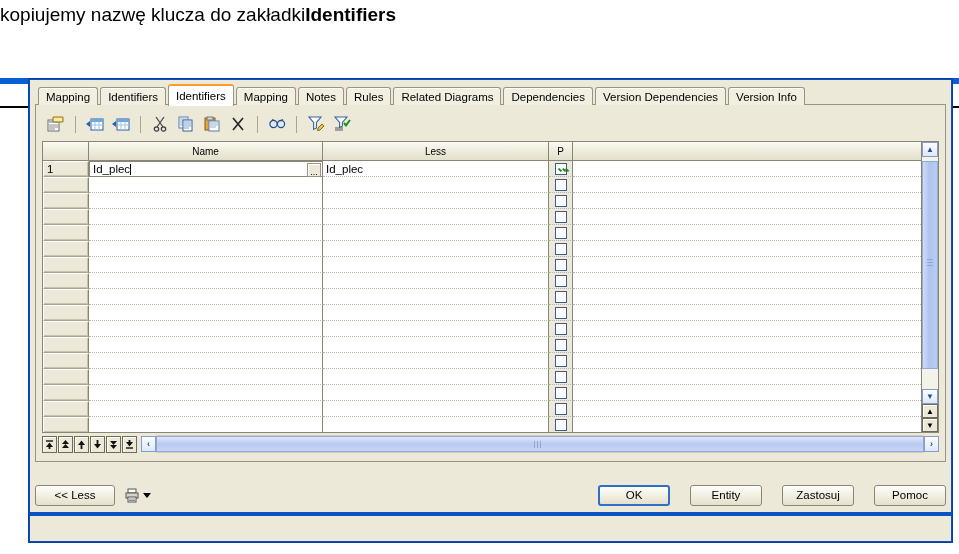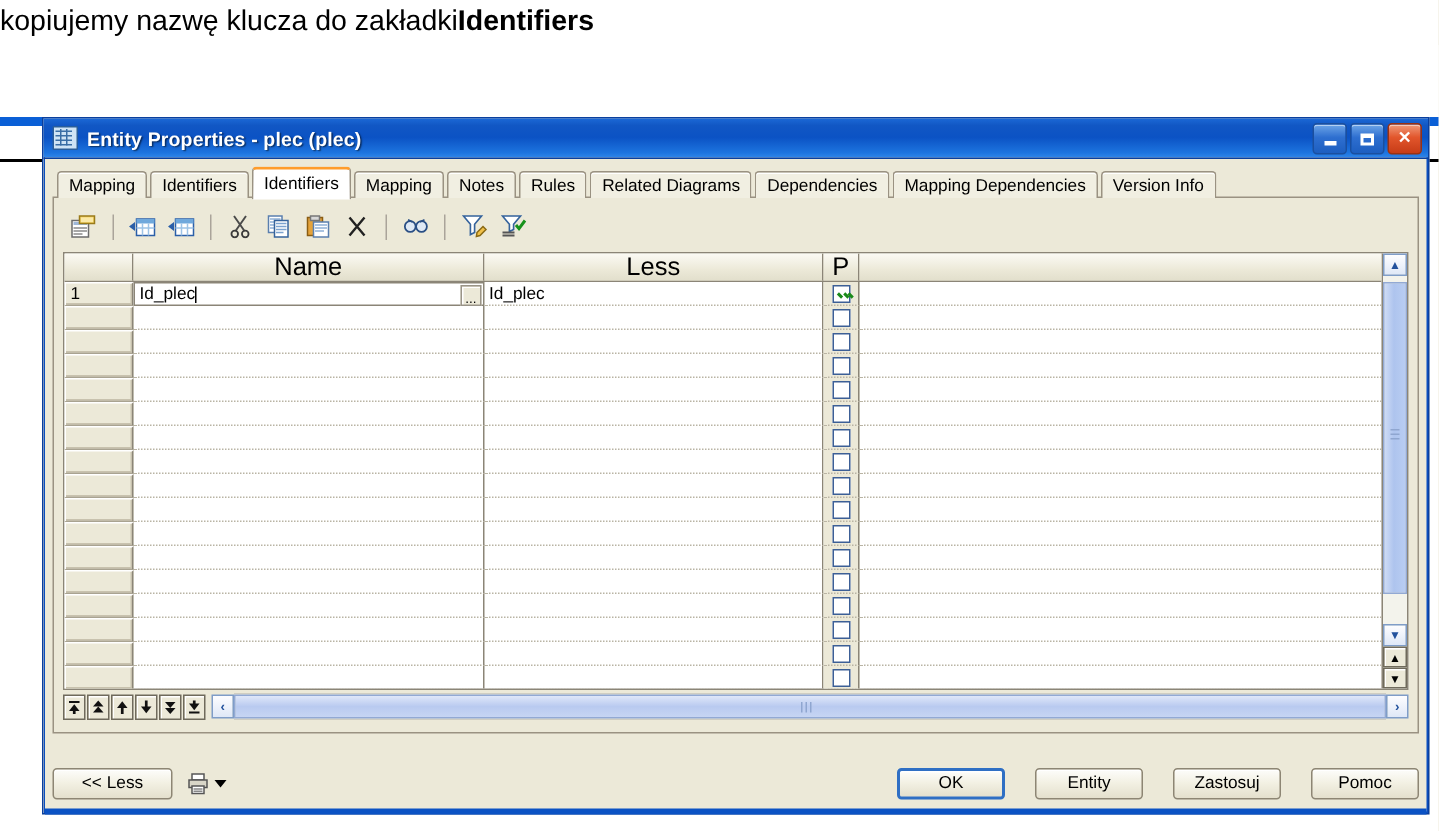--- a/index.html
+++ b/index.html
@@ -99,21 +99,21 @@
 
   
   .gridwrap{
     position:relative;margin:2px 2px 0 2px;height:292px;
     background:#fff;border:1px solid #8b8577;box-sizing:border-box;
     display:flex;
   }
   .gridmain{flex:1 1 auto;position:relative;overflow:hidden;}
   .ghead{display:flex;height:18px;background:#ece9d8;border-bottom:1px solid #8b8577;}
   .gh{
-    border-right:1px solid #8b8577;font-size:17px;color:#000;
+    border-right:1px solid #8b8577;font-size:10px;color:#000;
     display:flex;align-items:center;justify-content:center;
     background:linear-gradient(180deg,#fbfaf4 0%,#ece9d8 60%,#e2dfcc 100%);
     box-sizing:border-box;
   }
   .gh.idx{width:46px;}
   .gh.name{width:234px;}
   .gh.code{width:226px;}
   .gh.p{width:24px;}
   .gh.rest{flex:1 1 auto;border-right:none;}
 
@@ -236,48 +236,33 @@
   <div class="bg-layer">
     <div class="bg-tick"></div>
     <div class="bg-box1"></div>
     <div class="bg-box2">Entity_6</div>
     <div class="bg-rule"></div>
   </div>
   <div class="bg-blueband"></div>
 
   <div class="dialog">
 
-    <div class="titlebar">
-      <div class="title-ico"></div>
-      <div class="title-text">Entity Properties - plec (plec)</div>
-      <div class="win-btns">
-        <div class="wbtn">
-            <div class="mindash"></div>
-          </div>
-        <div class="wbtn">
-            <div class="maxsq"></div>
-          </div>
-        <div class="wbtn close">
-            <span class="gl">✕</span>
-          </div>
-      </div>
-    </div>
 
     <div class="dlgbody">
 
       <div class="tabstrip">
         <div class="tab">Mapping</div>
         <div class="tab">Identifiers</div>
         <div class="tab active">Identifiers</div>
         <div class="tab">Mapping</div>
         <div class="tab">Notes</div>
         <div class="tab">Rules</div>
         <div class="tab">Related Diagrams</div>
         <div class="tab">Dependencies</div>
-        <div class="tab">Mapping Dependencies</div>
+        <div class="tab">Version Dependencies</div>
         <div class="tab">Version Info</div>
       </div>
 
       <div class="tabpane">
 
         <div class="toolbar">
           <div class="tbtn">
             <svg width="18" height="16" viewBox="0 0 18 16">
                 <rect x="1" y="4" width="11" height="11" fill="#fff" stroke="#6b6b6b"></rect>
                 <rect x="2" y="5" width="9" height="2" fill="#9fb8d8"></rect>

